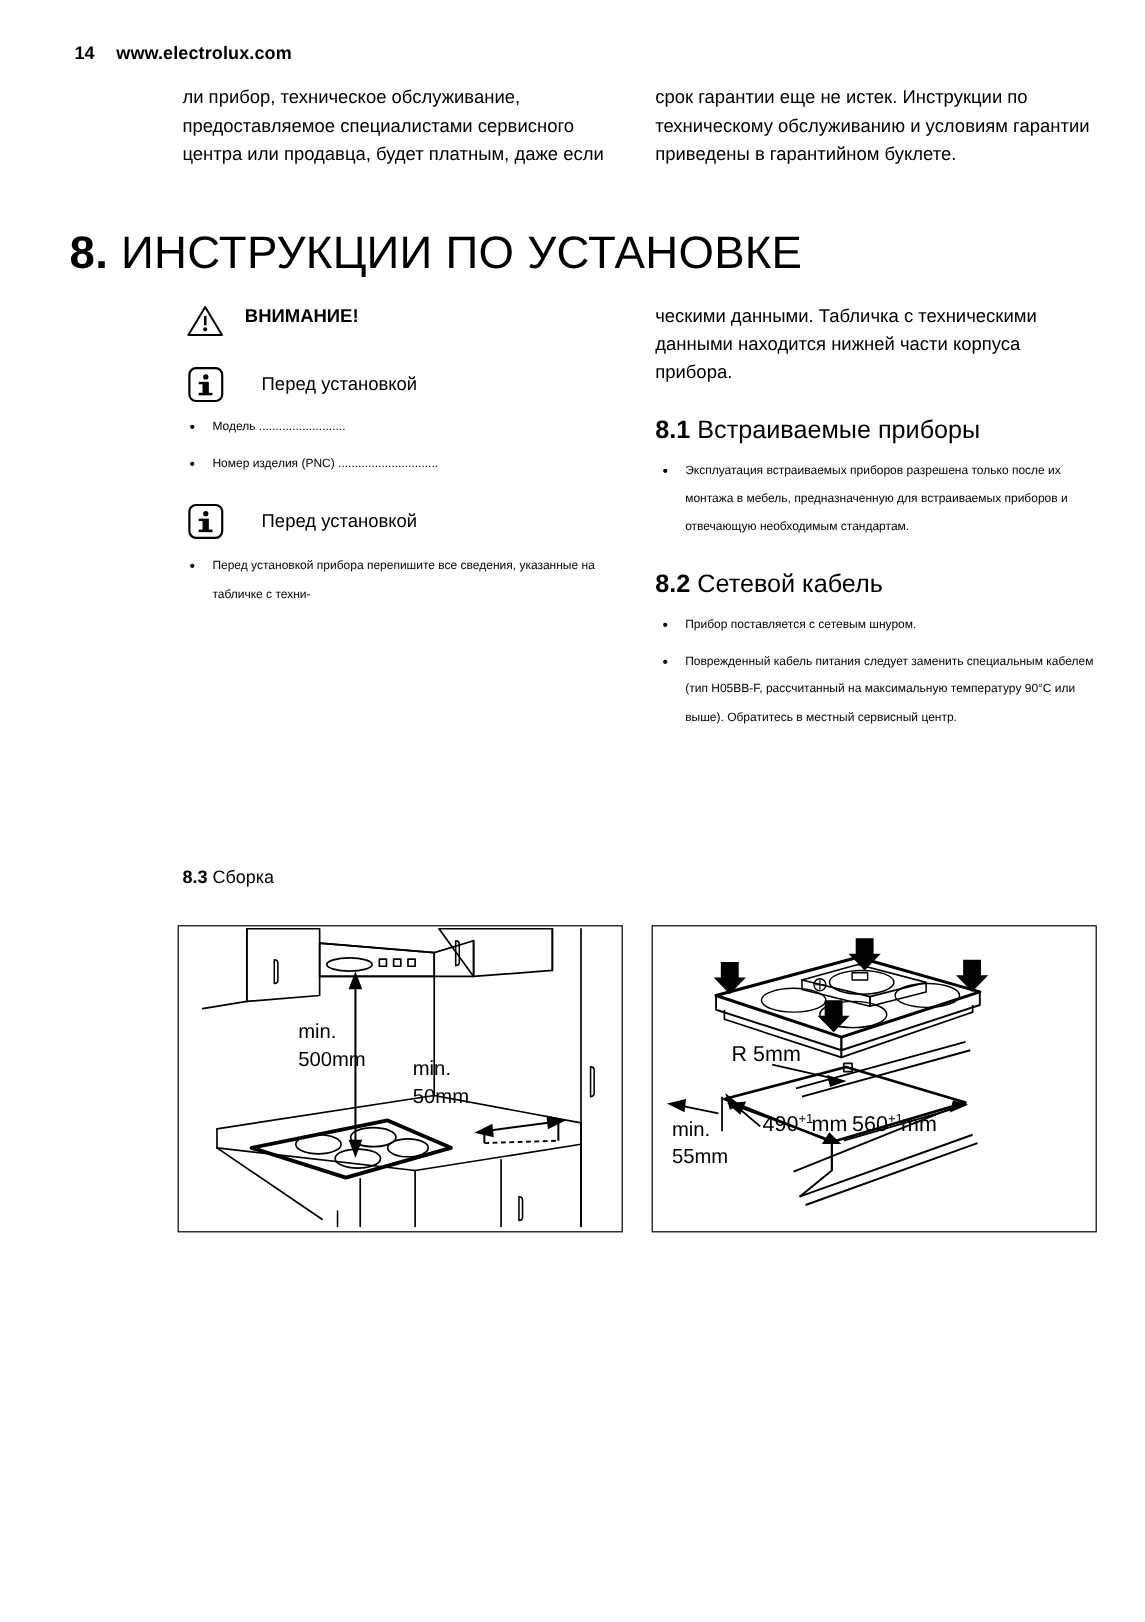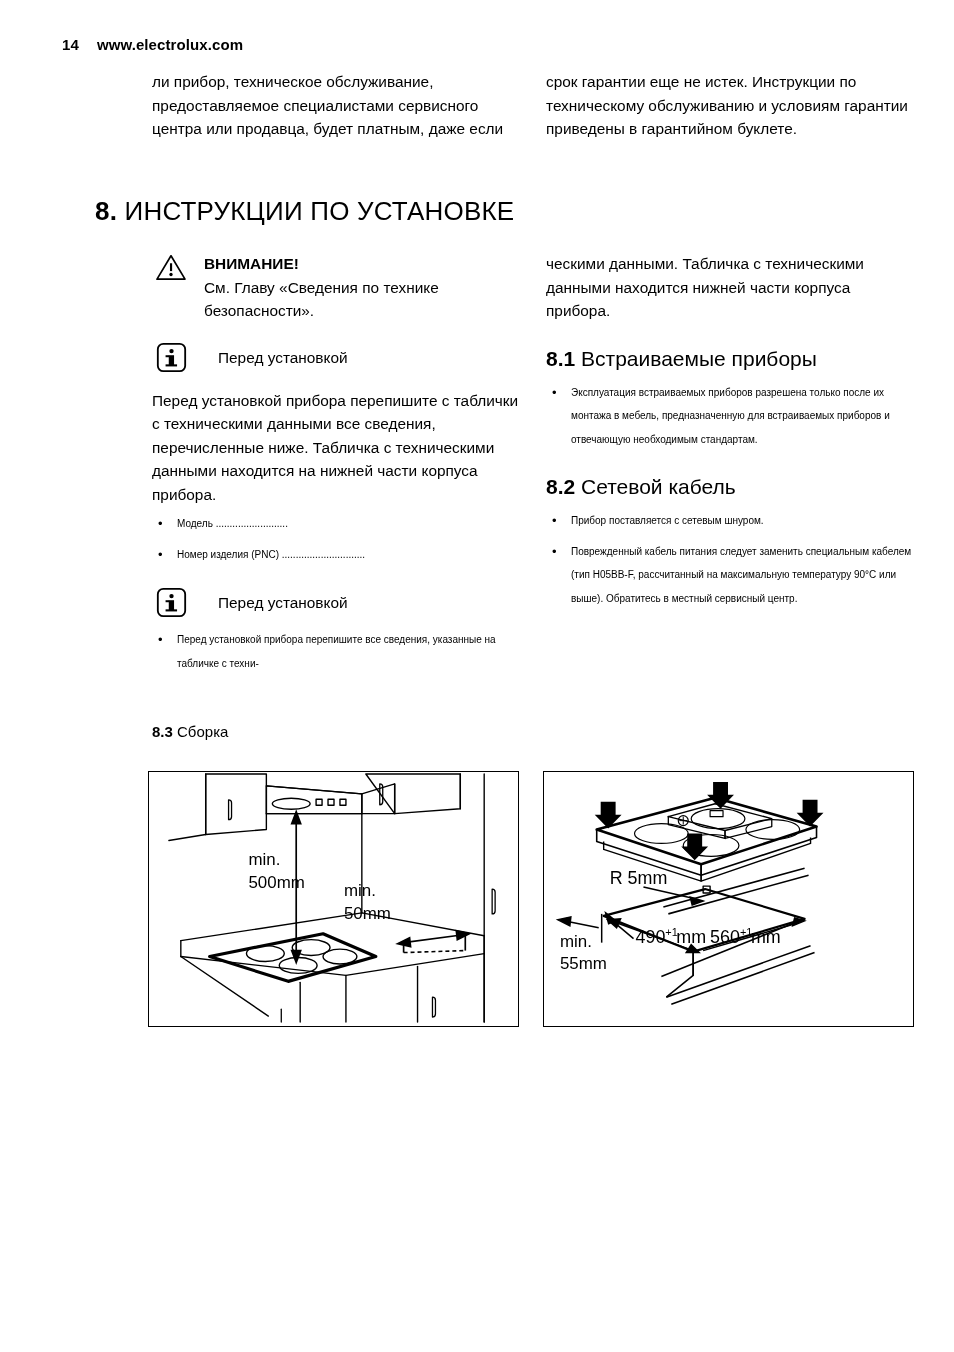--- a/index.html
+++ b/index.html
@@ -54,25 +54,24 @@
     font-size: 15.4px;
     line-height: 23.5px;
     text-align: left;
   }
 
   
   .section-title {
     position: absolute;
     left: 58px;
     top: 193px;
-    font-size: 26px;
+    font-size: 38px;
     line-height: 36px;
     letter-spacing: 0.2px;
     white-space: nowrap;
-    margin-left: 37px;
   }
   .section-title .num { font-weight: bold; }
   .section-title .txt { font-weight: normal; }
 
   
   .cols-body {
     position: absolute;
     left: 152px;
     top: 252px;
     width: 762px;
@@ -207,38 +206,36 @@
       <div class="notice warning">
         <span class="icon-wrap">
           <svg viewBox="0 0 34 30" width="32" height="28" aria-hidden="true">
             <path d="M17 3 L32 28 L2 28 Z" fill="none" stroke="#000" stroke-width="1.8" stroke-linejoin="round"></path>
             <rect x="15.9" y="11" width="2.3" height="8.4" fill="#000"></rect>
             <circle cx="17" cy="23" r="1.8" fill="#000"></circle>
           </svg>
         </span>
         <span class="notice-text">
           <span class="notice-title">ВНИМАНИЕ!</span>
-          <span>См. Главу «Сведения по технике безопасности».</span>
         </span>
       </div>
 
       <div class="notice info">
         <span class="icon-wrap">
           <svg viewBox="0 0 34 34" width="31" height="31" aria-hidden="true">
             <rect x="2" y="2" width="30" height="30" rx="6" ry="6" fill="none" stroke="#000" stroke-width="2"></rect>
             <circle cx="17" cy="10" r="2.4" fill="#000"></circle>
             <rect x="14" y="14.5" width="5.8" height="11.5" fill="#000"></rect>
             <rect x="10.5" y="24.5" width="12.6" height="2.3" fill="#000"></rect>
             <rect x="10.5" y="14.5" width="4" height="2.2" fill="#000"></rect>
           </svg>
         </span>
         <span class="notice-text">Перед установкой</span>
       </div>
 
-      <p class="body-para">Перед установкой прибора перепишите с таблички с техническими данными все сведения, перечисленные ниже. Табличка с техническими данными находится на нижней части корпуса прибора.</p>
 
       <ul class="bullets">
         <li>Модель ..........................</li>
         <li>Номер изделия (PNC) ..............................</li>
       </ul>
 
       <div class="notice info2">
         <span class="icon-wrap">
           <svg viewBox="0 0 34 34" width="31" height="31" aria-hidden="true">
             <rect x="2" y="2" width="30" height="30" rx="6" ry="6" fill="none" stroke="#000" stroke-width="2"></rect>

